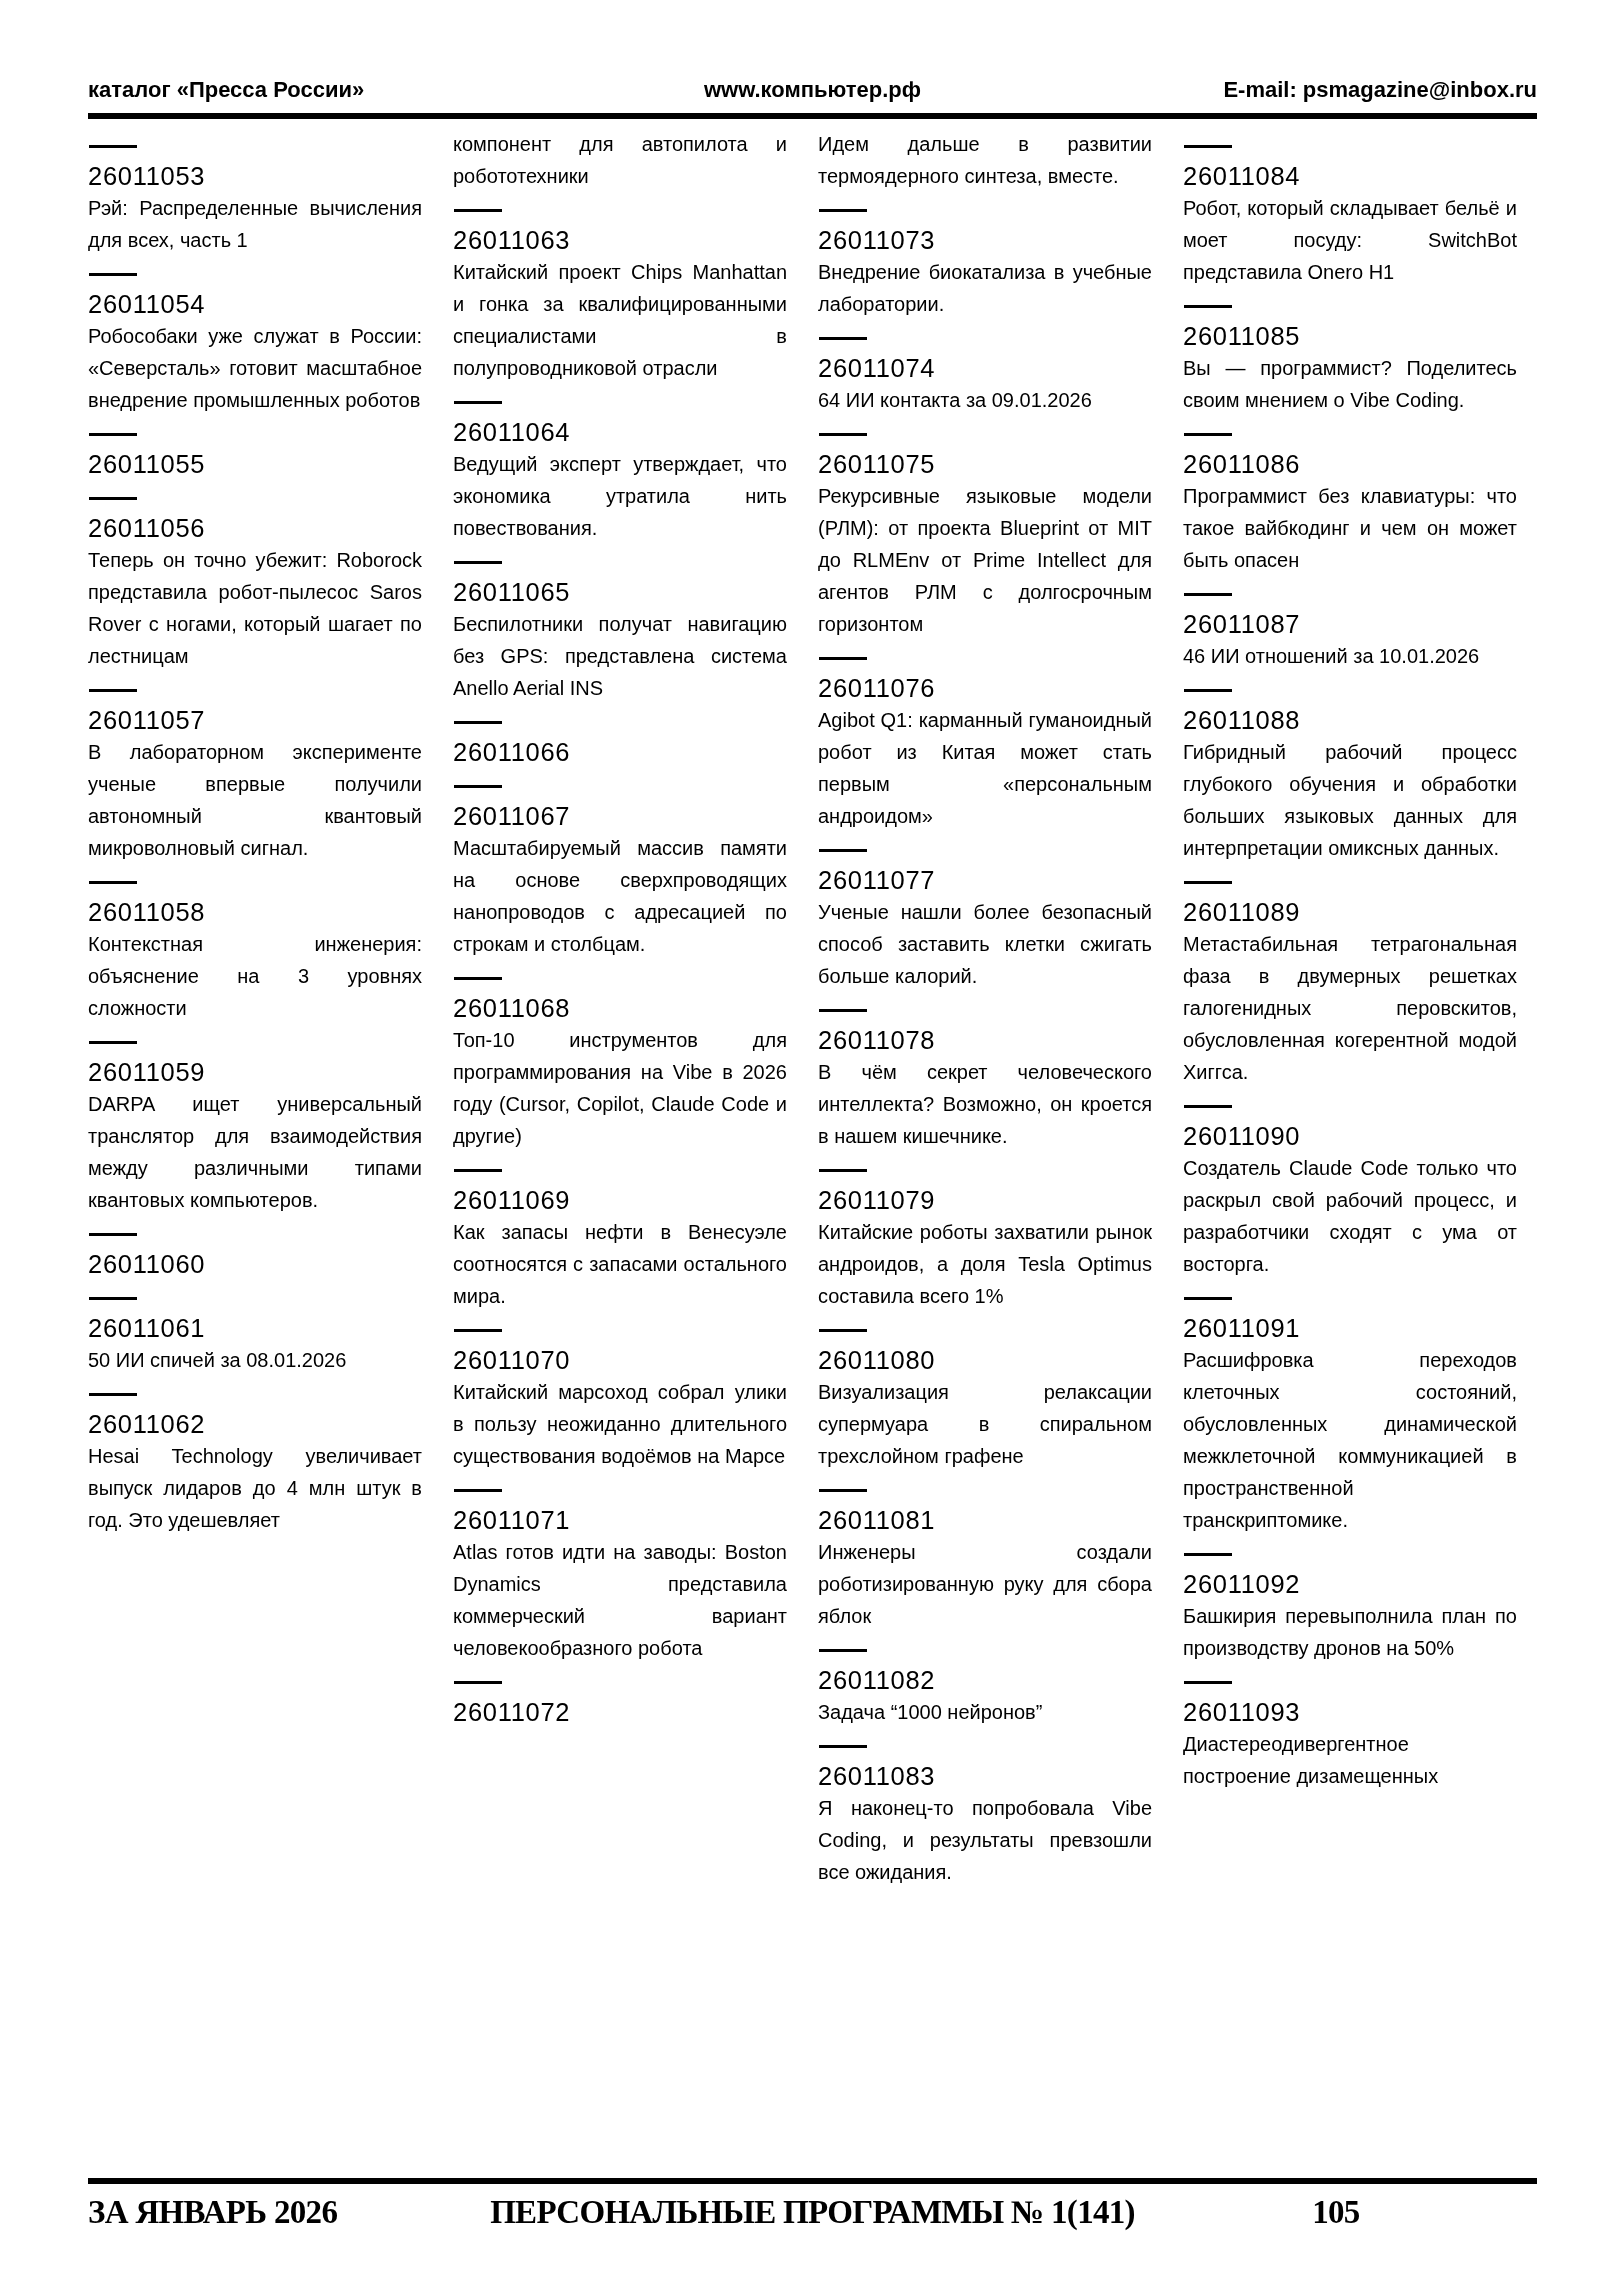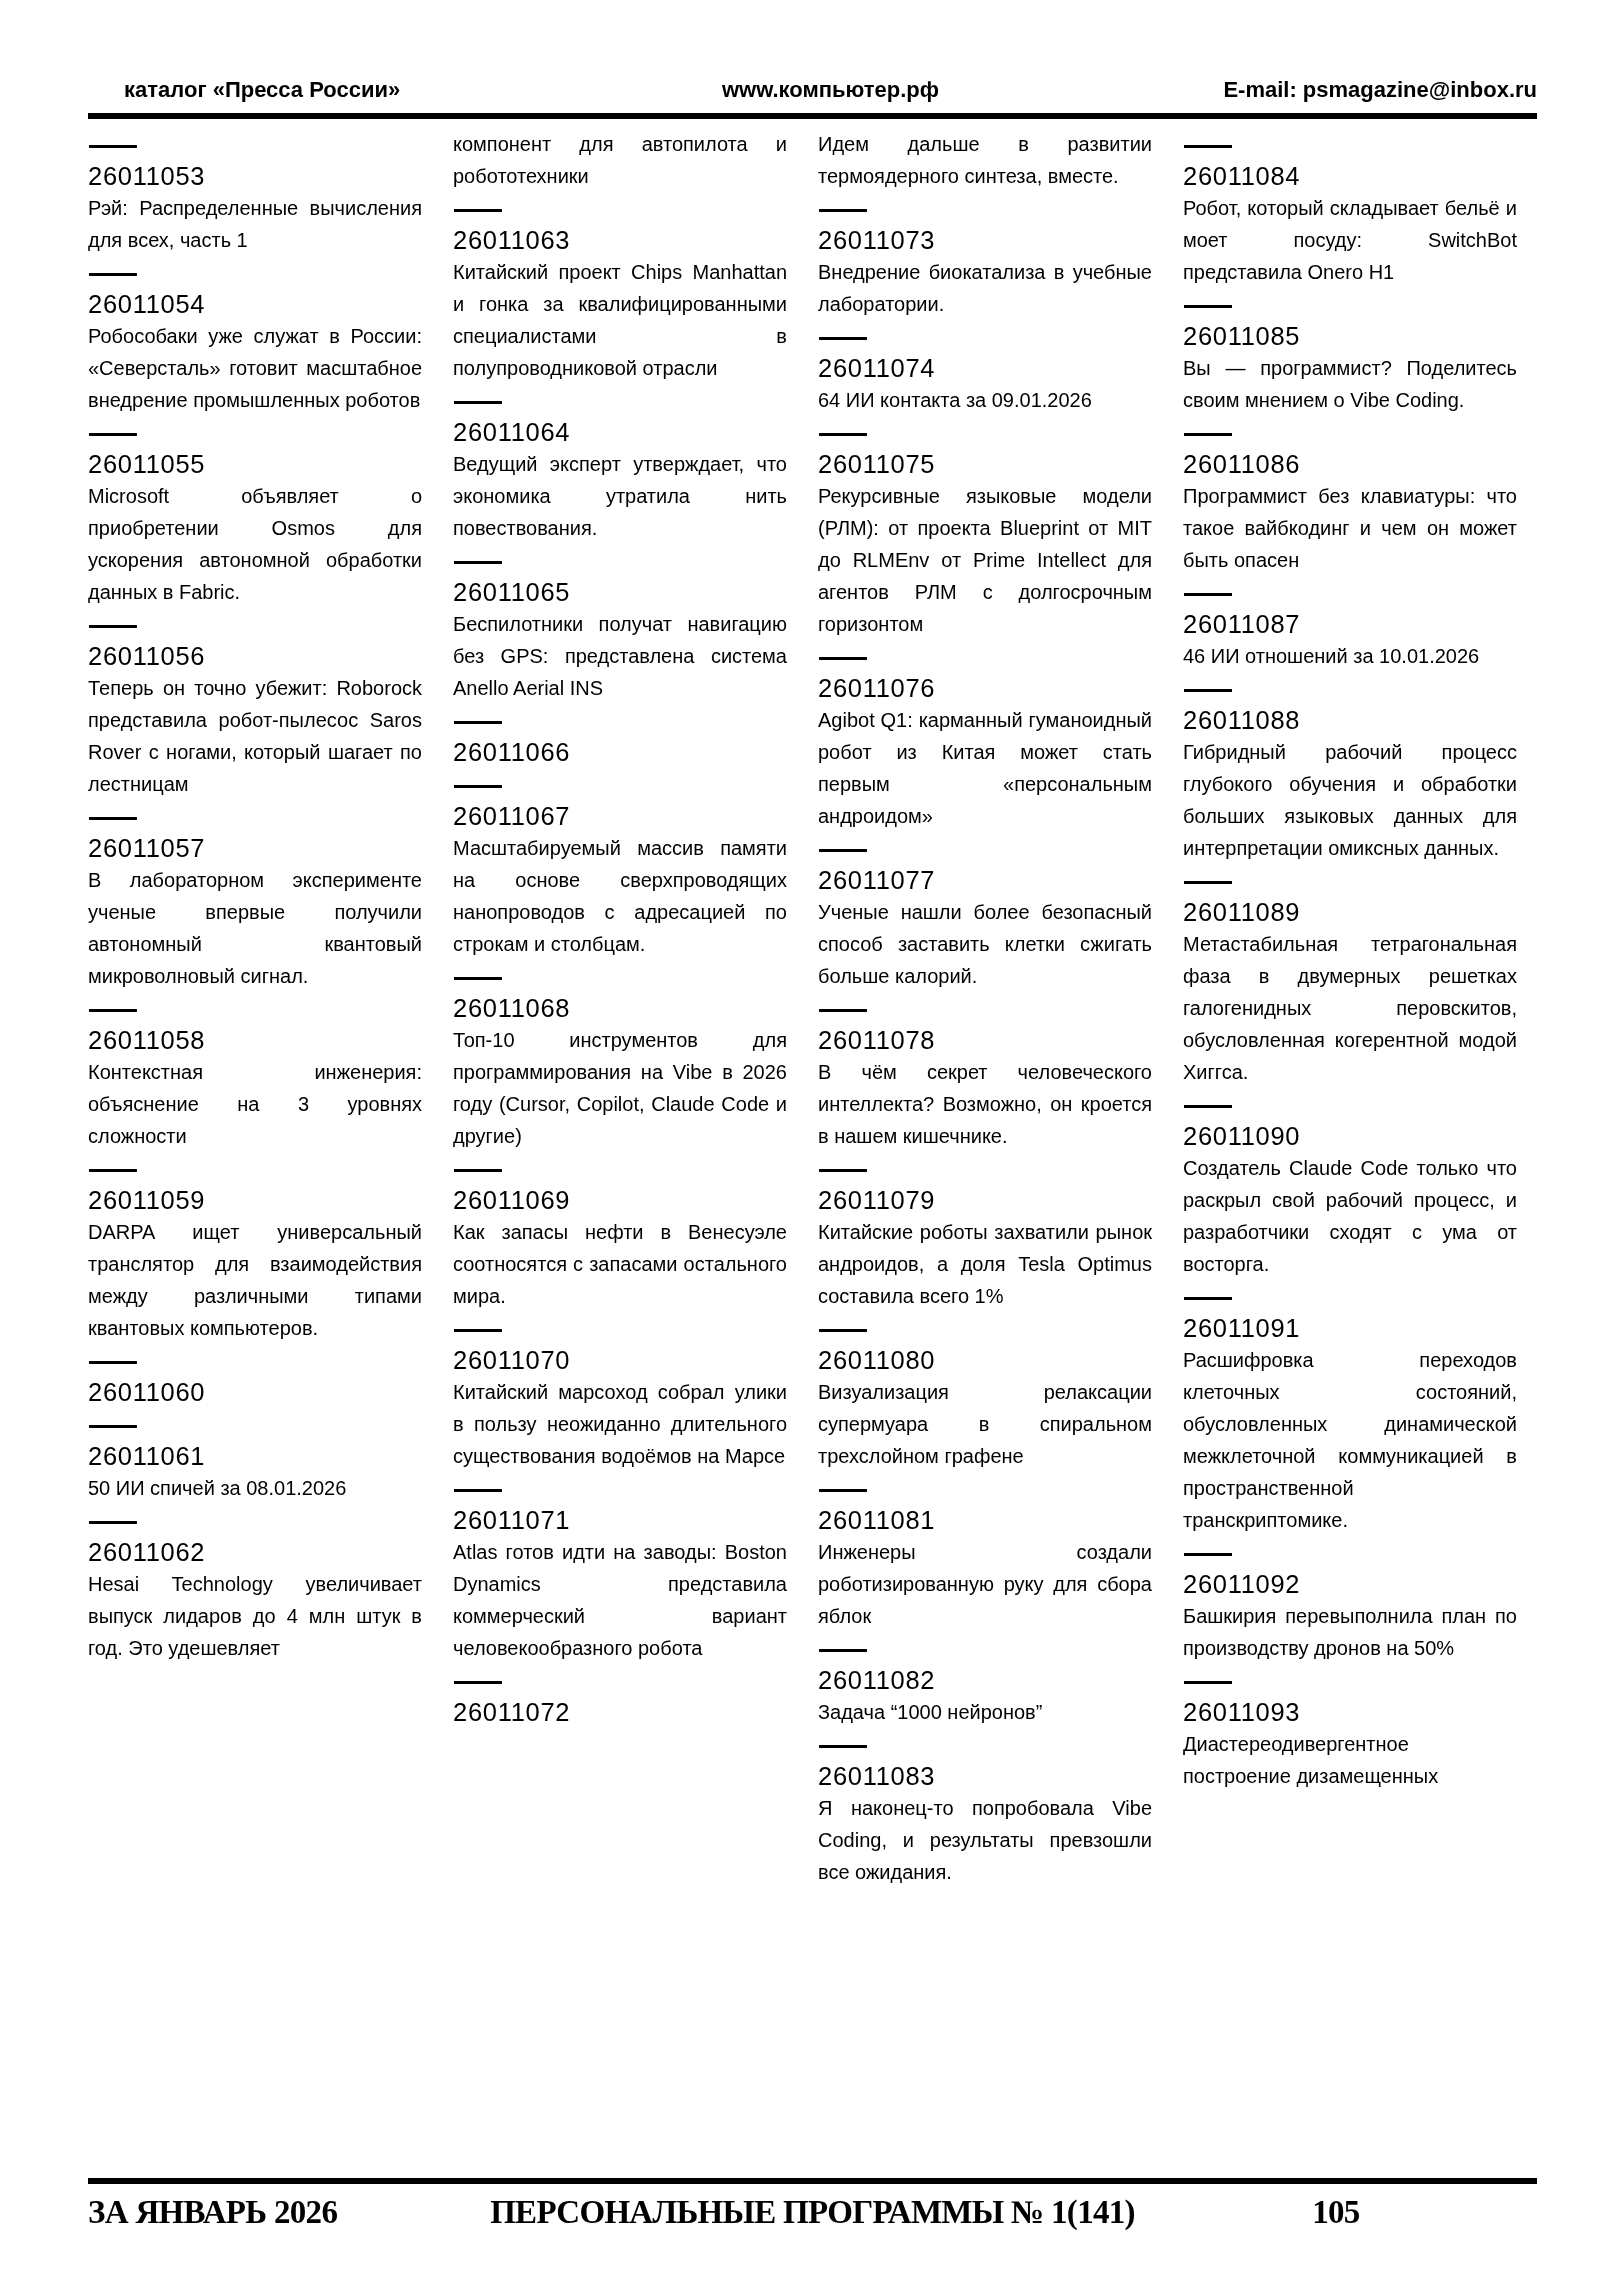--- a/index.html
+++ b/index.html
@@ -19,21 +19,21 @@
     left: 88px;
     right: 86px;
     top: 77px;
     display: flex;
     align-items: baseline;
     font-weight: bold;
     font-size: 22px;
     line-height: 26px;
     white-space: nowrap;
   }
-  .header .h-left   { flex: 1 1 0; text-align: left; margin-left: 36px; }
+  .header .h-left   { flex: 1 1 0; text-align: left; }
   .header .h-center { flex: 1 1 0; text-align: center; }
   .header .h-right  { flex: 1 1 0; text-align: right; }
   .rule {
     position: absolute;
     left: 88px;
     right: 86px;
     height: 5.9px;
     background: #000;
   }
   .rule-top    { top: 113px; }
@@ -109,21 +109,20 @@
   <main class="columns" id="columns">
       <div class="col">
         <div class="sep"></div>
         <div class="num">26011053</div>
         <div class="txt">Рэй: Распределенные вычисления для всех, часть 1</div>
         <div class="sep"></div>
         <div class="num">26011054</div>
         <div class="txt">Робособаки уже служат в России: «Северсталь» готовит масштабное внедрение промышленных роботов</div>
         <div class="sep"></div>
         <div class="num">26011055</div>
-        <div class="txt">Microsoft объявляет о приобретении Osmos для ускорения автономной обработки данных в Fabric.</div>
         <div class="sep"></div>
         <div class="num">26011056</div>
         <div class="txt">Теперь он точно убежит: Roborock представила робот-пылесос Saros Rover с ногами, который шагает по лестницам</div>
         <div class="sep"></div>
         <div class="num">26011057</div>
         <div class="txt">В лабораторном эксперименте ученые впервые получили автономный квантовый микроволновый сигнал.</div>
         <div class="sep"></div>
         <div class="num">26011058</div>
         <div class="txt">Контекстная инженерия: объяснение на 3 уровнях сложности</div>
         <div class="sep"></div>

